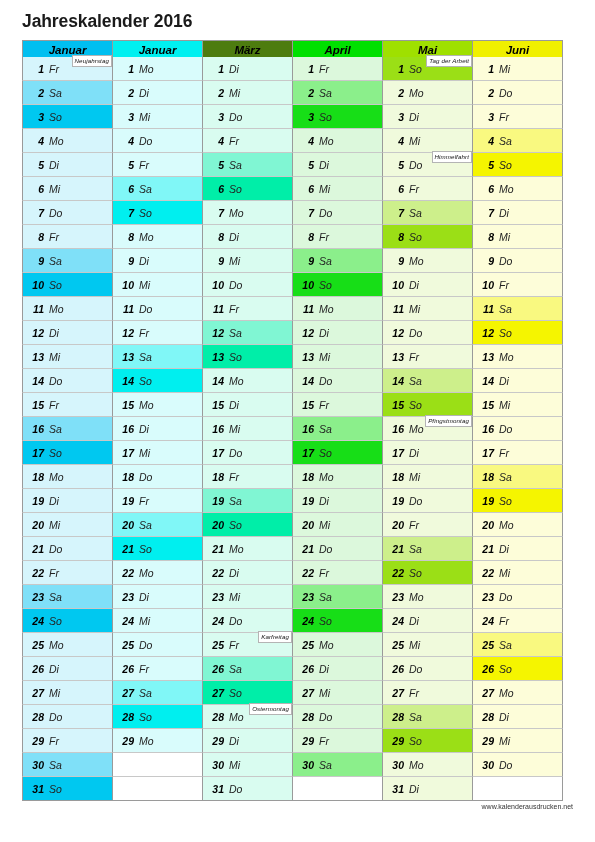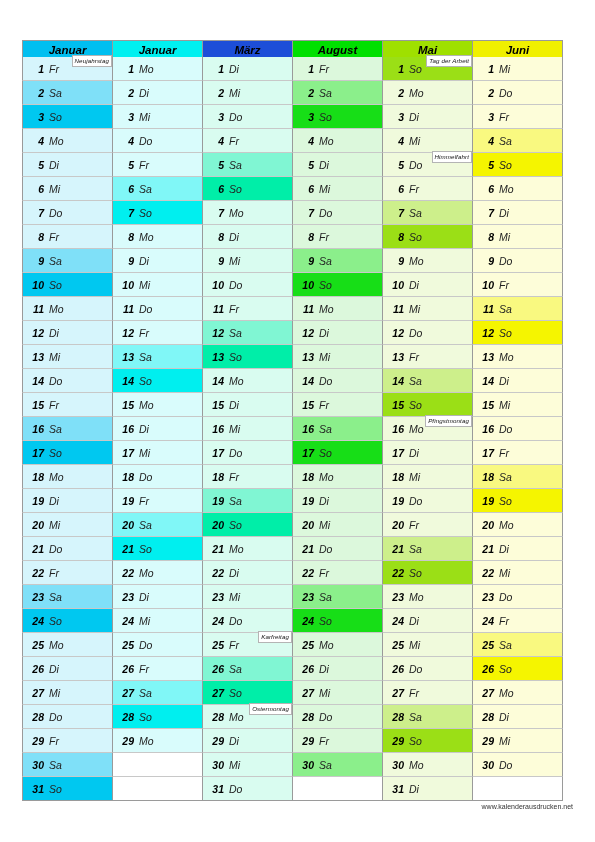--- a/index.html
+++ b/index.html
@@ -120,20 +120,21 @@
     font-size: 7px;
     color: #333333;
     white-space: nowrap;
   }
 </style>
 </head>
 <body>
 
 <div id="page">
 
+  <div id="title">Jahreskalender 2016</div>
 
   <div id="calendar">
       <div class="month-col">
         <div class="month-head" style="background: rgb(0, 191, 240);">Januar</div>
         <div class="day-row" style="background: rgb(214, 245, 252);">
           <span class="daynum">1</span>
           <span class="dayname">Fr</span>
           <span class="holiday">Neujahrstag</span>
         </div>
         <div class="day-row" style="background: rgb(127, 224, 248);">
@@ -372,21 +373,21 @@
           <span class="dayname">So</span>
         </div>
         <div class="day-row" style="background: rgb(217, 252, 252);">
           <span class="daynum">29</span>
           <span class="dayname">Mo</span>
         </div>
         <div class="day-row empty"></div>
         <div class="day-row empty last-row"></div>
       </div>
       <div class="month-col">
-        <div class="month-head" style="background: #1d4ed8;">März</div>
+        <div class="month-head" style="background: #4d7c0f;">März</div>
         <div class="day-row" style="background: rgb(217, 252, 240);">
           <span class="daynum">1</span>
           <span class="dayname">Di</span>
         </div>
         <div class="day-row" style="background: rgb(217, 252, 240);">
           <span class="daynum">2</span>
           <span class="dayname">Mi</span>
         </div>
         <div class="day-row" style="background: rgb(217, 252, 240);">
           <span class="daynum">3</span>
@@ -501,21 +502,21 @@
         <div class="day-row" style="background: rgb(217, 252, 240);">
           <span class="daynum">30</span>
           <span class="dayname">Mi</span>
         </div>
         <div class="day-row last-row" style="background: rgb(217, 252, 240);">
           <span class="daynum">31</span>
           <span class="dayname">Do</span>
         </div>
       </div>
       <div class="month-col">
-        <div class="month-head" style="background: rgb(0, 224, 0);">August</div>
+        <div class="month-head" style="background: rgb(0, 224, 0);">April</div>
         <div class="day-row" style="background: rgb(220, 248, 220);">
           <span class="daynum">1</span>
           <span class="dayname">Fr</span>
         </div>
         <div class="day-row" style="background: rgb(139, 239, 139);">
           <span class="daynum">2</span>
           <span class="dayname">Sa</span>
         </div>
         <div class="day-row" style="background: rgb(23, 222, 23);">
           <span class="daynum">3</span>

